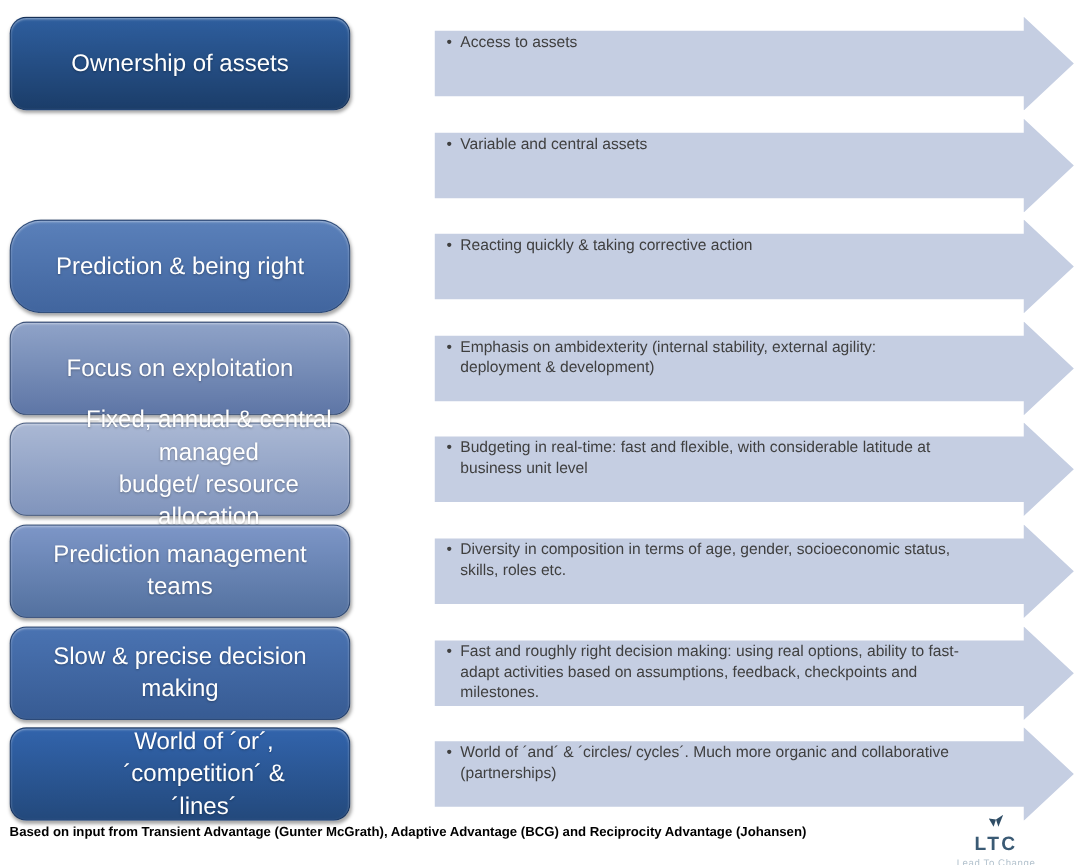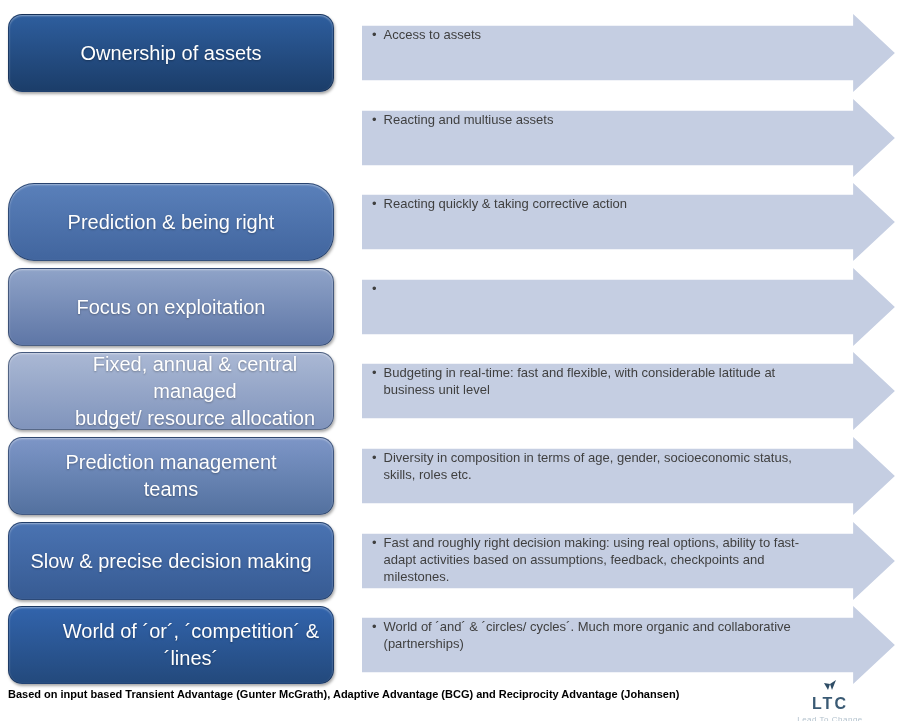--- a/index.html
+++ b/index.html
@@ -4,21 +4,21 @@
 <style>
   html,body{margin:0;padding:0;}
   body{
     width:897px;height:721px;background:#ffffff;
     font-family:"Liberation Sans",sans-serif;
     position:relative;overflow:hidden;
   }
   .slide{position:absolute;inset:0;}
   .row{position:absolute;left:8px;width:889px;height:78px;}
   .box{
-    position:absolute;left:0;top:0;width:326px;height:78px;
+    position:absolute;left:0;top:0;width:284px;height:78px;
     border-radius:14px;box-sizing:border-box;
     border:1px solid rgba(20,40,72,.55);
     box-shadow:1px 2px 3px rgba(0,0,0,.35), inset 0 1px 2px rgba(255,255,255,.45);
     display:flex;align-items:center;justify-content:center;
   }
   .box-label{
     color:#ffffff;font-size:20px;line-height:1.35;text-align:center;
     white-space:pre-line;padding:0 8px;
     text-shadow:0 1px 2px rgba(0,0,0,.30);
   }
@@ -65,21 +65,21 @@
             <span class="bullet">•</span>
             <span class="atext">Access to assets</span>
           </div>
         </div>
       </div>
       <div class="row" style="top: 99px;">
         <div class="arrow">
           <div class="arrow-shape"></div>
           <div class="arrow-text">
             <span class="bullet">•</span>
-            <span class="atext"> Reacting and multiuse assets</span>
+            <span class="atext"> Variable and central assets</span>
           </div>
         </div>
       </div>
       <div class="row" style="top: 183px;">
         <div class="box" style="background: linear-gradient(rgb(90, 128, 186), rgb(65, 101, 158)); border-radius: 26px;">
           <div class="box-label">Prediction &amp; being right</div>
         </div>
         <div class="arrow">
           <div class="arrow-shape"></div>
           <div class="arrow-text">
@@ -89,20 +89,22 @@
         </div>
       </div>
       <div class="row" style="top: 268px;">
         <div class="box" style="background: linear-gradient(rgb(143, 163, 200), rgb(94, 118, 166));">
           <div class="box-label">Focus on exploitation</div>
         </div>
         <div class="arrow">
           <div class="arrow-shape"></div>
           <div class="arrow-text">
             <span class="bullet">•</span>
+            <span class="atext">Emphasis on ambidexterity (internal stability, external agility:
+deployment &amp; development)</span>
           </div>
         </div>
       </div>
       <div class="row" style="top: 352px;">
         <div class="box" style="background: linear-gradient(rgb(170, 184, 212), rgb(128, 148, 188)); padding-left: 48px;">
           <div class="box-label">Fixed, annual &amp; central managed
 budget/ resource allocation</div>
         </div>
         <div class="arrow">
           <div class="arrow-shape"></div>
@@ -150,21 +152,21 @@
           <div class="arrow-shape"></div>
           <div class="arrow-text">
             <span class="bullet">•</span>
             <span class="atext">World of ´and´ &amp; ´circles/ cycles´. Much more organic and collaborative
 (partnerships)</span>
           </div>
         </div>
       </div>
     </div>
 
-  <div class="footer">Based on input based Transient Advantage (Gunter McGrath), Adaptive Advantage (BCG) and Reciprocity Advantage (Johansen)</div>
+  <div class="footer">Based on input from Transient Advantage (Gunter McGrath), Adaptive Advantage (BCG) and Reciprocity Advantage (Johansen)</div>
 
   <div class="logo">
     <div class="logo-main">
       <span class="logo-mark">
         <svg width="12" height="11" viewBox="0 0 12 11" aria-hidden="true">
           <polygon points="0,3 4,10 6,4" fill="#2f4d66"></polygon>
           <polygon points="6,4 8,10 12,0" fill="#2f4d66"></polygon>
         </svg>
       </span>
       <span>LTC</span>

